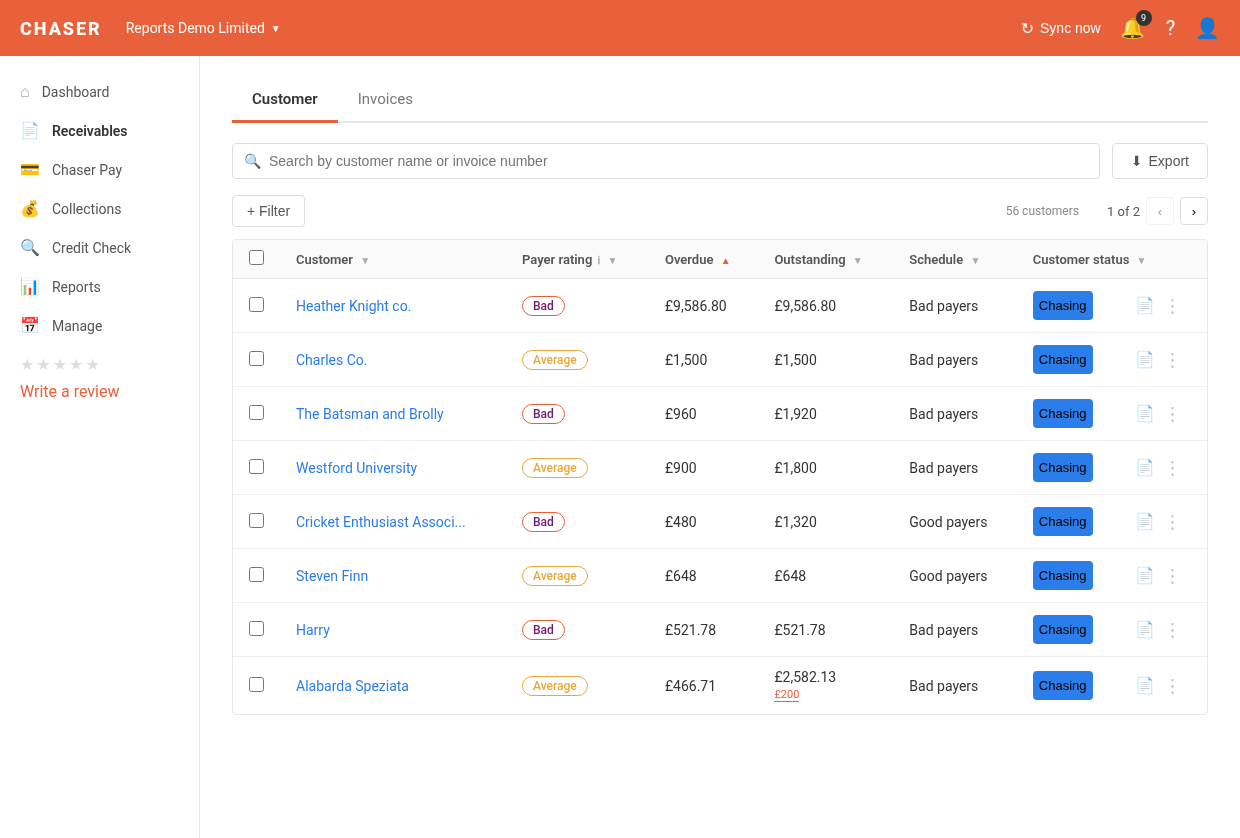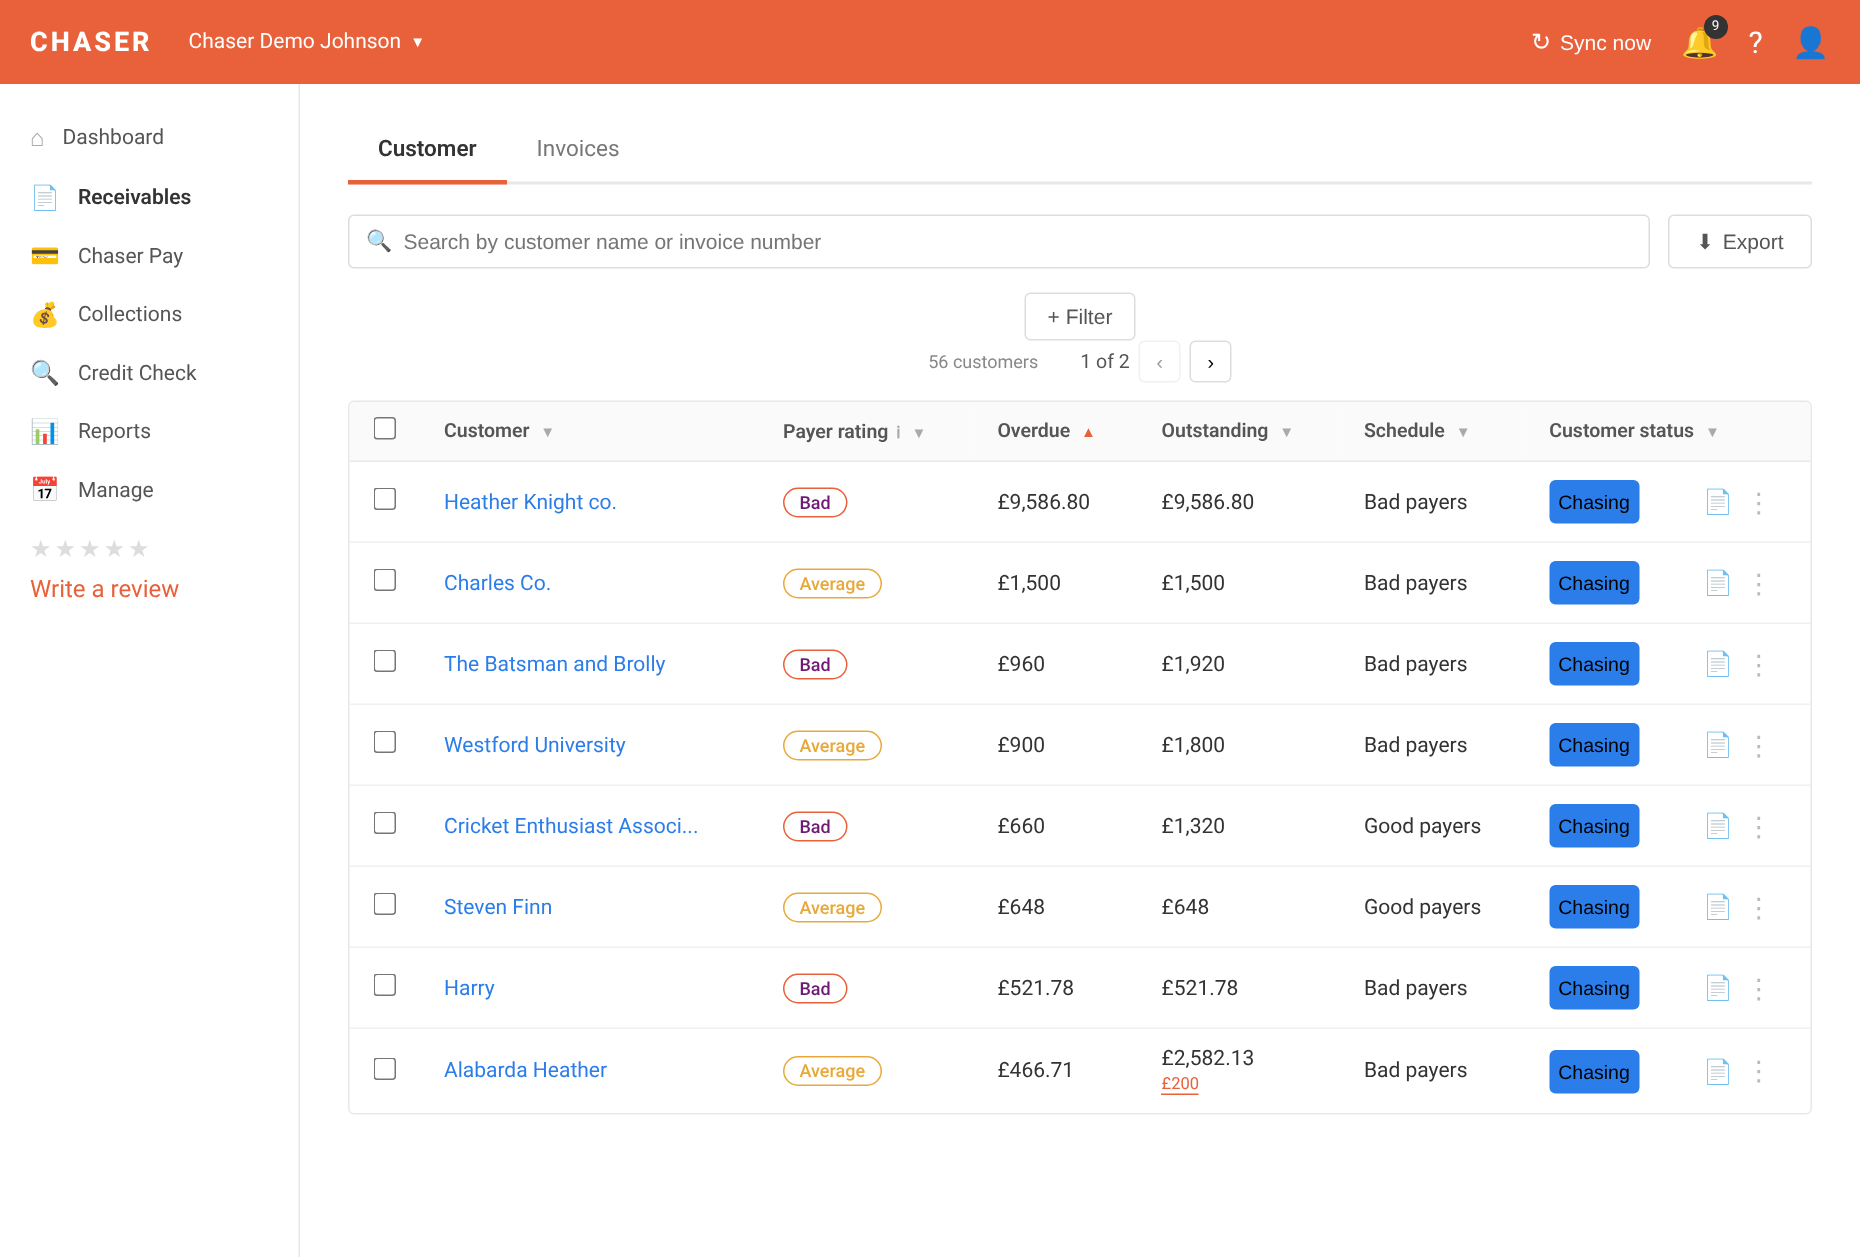--- a/index.html
+++ b/index.html
@@ -179,21 +179,20 @@
       color: #555;
       font-weight: 500;
     }
 
     
     .filter-row {
       display: flex;
       align-items: center;
       justify-content: space-between;
       margin-bottom: 12px;
-      flex-direction: column;
     }
     .filter-btn {
       padding: 7px 14px;
       border: 1px solid #ddd;
       border-radius: 4px;
       background: white;
       cursor: pointer;
       font-size: 14px;
       color: #555;
       display: flex;
@@ -312,21 +311,21 @@
     .outstanding-sub { font-size: 11px; color: #e8613a; border-bottom: 1px solid #e8613a; display: inline-block; }
 
     .sync-icon { font-size: 16px; display: inline-block; }
   </style>
 </head>
 <body>
 
 <nav class="topnav">
   <span class="topnav-logo">CHASER</span>
   <div class="topnav-company">
-    <span>Chaser Demo Johnson</span>
+    <span>Reports Demo Limited</span>
     <span class="chevron">▼</span>
   </div>
   <div class="topnav-right">
     <button class="sync-btn">
       <span class="sync-icon">↻</span>
       <span>Sync now</span>
     </button>
     <div class="topnav-icon" style="position:relative;">
       🔔
       <span class="notif-badge">9</span>
@@ -537,21 +536,21 @@
           <tr>
     <td class="checkbox-cell">
       <input type="checkbox" style="">
     </td>
     <td>
       <a class="customer-link">Cricket Enthusiast Associ...</a>
     </td>
     <td>
       <span class="badge badge-bad">Bad</span>
     </td>
-    <td class="overdue-amount">£660</td>
+    <td class="overdue-amount">£480</td>
     <td>£1,320</td>
     <td>Good payers</td>
     <td>
       <button class="chasing-btn">Chasing</button>
     </td>
     <td>
       <div class="action-cell">
         <span class="doc-icon">📄</span>
         <span class="more-icon">⋮</span>
       </div>
@@ -601,21 +600,21 @@
         <span class="doc-icon">📄</span>
         <span class="more-icon">⋮</span>
       </div>
     </td>
   </tr>
           <tr>
     <td class="checkbox-cell">
       <input type="checkbox" style="">
     </td>
     <td>
-      <a class="customer-link">Alabarda Heather</a>
+      <a class="customer-link">Alabarda Speziata</a>
     </td>
     <td>
       <span class="badge badge-average">Average</span>
     </td>
     <td class="overdue-amount">£466.71</td>
     <td>
               <div>£2,582.13</div>
               <div><span class="outstanding-sub">£200</span></div>
             </td>
     <td>Bad payers</td>

